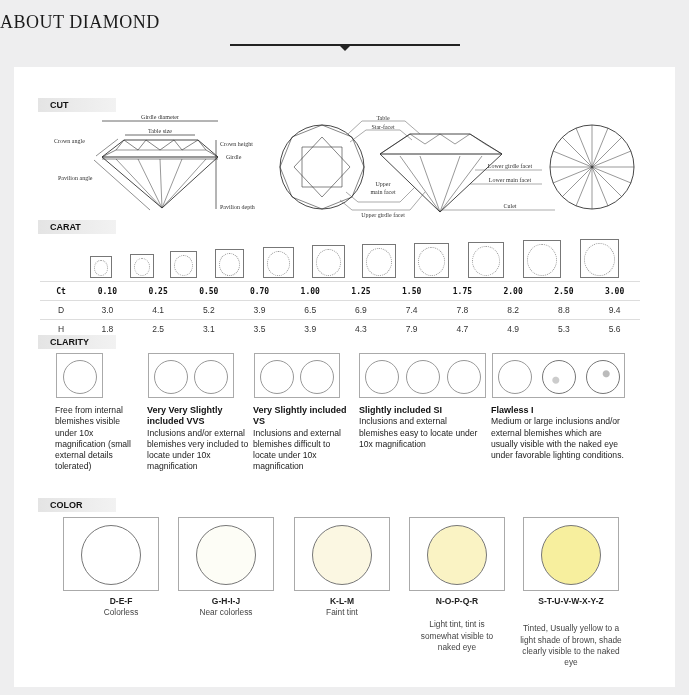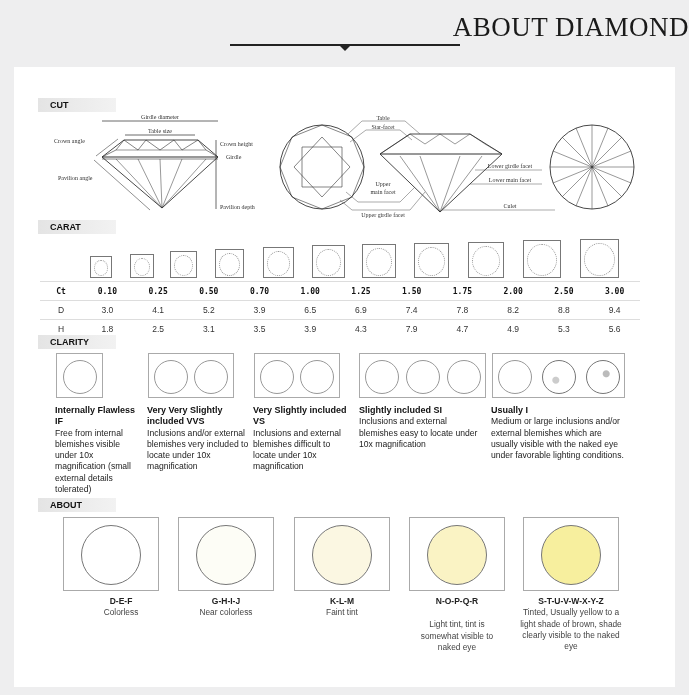--- a/index.html
+++ b/index.html
@@ -2,22 +2,22 @@
 <html><head>
 <meta charset="utf-8">
 <style>
   html, body { margin: 0; padding: 0; }
   body {
     width: 689px; height: 695px; background: #eeeeef; position: relative; overflow: hidden;
     font-family: "Liberation Sans", sans-serif; color: #222;
   }
   .hdr { position: absolute; top: 0; left: 0; width: 689px; height: 62px; }
   .hdr-title {
-    position: absolute; top: 12px; left: 0; width: 689px; text-align: right;
-    font-family: "Liberation Serif", serif; font-size: 27px; letter-spacing: 0.5px; color: #1a1a1a;
+    position: absolute; top: 12px; left: 0; width: 689px; text-align: left;
+    font-family: "Liberation Serif", serif; font-size: 18px; letter-spacing: 0.5px; color: #1a1a1a;
   }
   .hdr-line { position: absolute; top: 44px; left: 230px; width: 230px; height: 1.5px; background: #222; }
   .hdr-tri { position: absolute; top: 45px; left: 339px; width: 0; height: 0;
     border-left: 6px solid transparent; border-right: 6px solid transparent; border-top: 6px solid #222; }
 
   .card { position: absolute; top: 67px; left: 14px; width: 661px; height: 620px; background: #ffffff; }
 
   .sec-label {
     position: absolute; left: 38px; width: 78px; height: 14px; background: linear-gradient(90deg,#e4e4e4,#f2f2f2);
     font-size: 9px; font-weight: bold; line-height: 14px; padding-left: 12px; box-sizing: border-box; color: #111;
@@ -225,31 +225,31 @@
   <div style="position:absolute;left:46px;top:6px;width:32px;height:32px;border:1px solid #999;border-radius:50%"></div>
   <div style="position:absolute;left:87px;top:6px;width:32px;height:32px;border:1px solid #999;border-radius:50%"></div>
   </div>
 <div class="clar-box" style="left:492px;top:353px;width:133px;height:45px">
   <div style="position:absolute;left:5px;top:6px;width:32px;height:32px;border:1px solid #999;border-radius:50%"></div>
   <div style="position:absolute;left:49px;top:6px;width:32px;height:32px;border:1px solid #777;border-radius:50%;background:radial-gradient(circle at 40% 60%,#ccc 0 3px,transparent 4px)"></div>
   <div style="position:absolute;left:93px;top:6px;width:32px;height:32px;border:1px solid #777;border-radius:50%;background:radial-gradient(circle at 60% 40%,#bbb 0 3px,transparent 4px)"></div>
   </div>
 
 <div class="clar-text" style="left:55px;top:405px;width:88px">
-  <b>Internally Flawless IF</b><span>Free from internal blemishes visible under 10x magnification (small external details tolerated)</span></div>
+  <span>Free from internal blemishes visible under 10x magnification (small external details tolerated)</span></div>
 <div class="clar-text" style="left:147px;top:405px;width:102px">
   <b>Very Very Slightly included VVS</b><span>Inclusions and/or external blemishes very included to locate under 10x magnification</span></div>
 <div class="clar-text" style="left:253px;top:405px;width:100px">
   <b>Very Slightly included VS</b><span>Inclusions and external blemishes difficult to locate under 10x magnification</span></div>
 <div class="clar-text" style="left:359px;top:405px;width:125px">
   <b>Slightly included SI</b><span>Inclusions and external blemishes easy to locate under 10x magnification</span></div>
 <div class="clar-text" style="left:491px;top:405px;width:136px">
-  <b>Usually I</b><span>Medium or large inclusions and/or external blemishes which are usually visible with the naked eye under favorable lighting conditions.</span></div>
-
-<div class="sec-label" style="top:498px">ABOUT</div>
+  <b>Flawless I</b><span>Medium or large inclusions and/or external blemishes which are usually visible with the naked eye under favorable lighting conditions.</span></div>
+
+<div class="sec-label" style="top:498px">COLOR</div>
 
 <div class="col-box" style="left:63px">
   <div style="margin:7px auto;width:58px;height:58px;border:1px solid #777;border-radius:50%;background:#ffffff"></div>
   </div>
 <div class="col-box" style="left:178px">
   <div style="margin:7px auto;width:58px;height:58px;border:1px solid #777;border-radius:50%;background:#fdfdf6"></div>
   </div>
 <div class="col-box" style="left:294px">
   <div style="margin:7px auto;width:58px;height:58px;border:1px solid #777;border-radius:50%;background:#fbf7e2"></div>
   </div>
@@ -265,14 +265,14 @@
 <div class="col-text" style="left:161px">
   <b>G-H-I-J</b><span>Near colorless</span></div>
 <div class="col-text" style="left:277px">
   <b>K-L-M</b><span>Faint tint</span></div>
 <div class="col-text" style="left:392px;width:130px">
   <b>N-O-P-Q-R</b>
     <span style="display:block;width:90px;margin:12px auto">Light tint, tint is somewhat visible to naked eye</span>
   </div>
 <div class="col-text" style="left:506px;width:130px">
   <b>S-T-U-V-W-X-Y-Z</b>
-    <span style="display:block;width:108px;margin:0 auto">Tinted, Usually yellow to a light shade of brown, shade clearly visible to the naked eye</span>
+    <span style="display:block;width:108px;margin:16px auto">Tinted, Usually yellow to a light shade of brown, shade clearly visible to the naked eye</span>
   </div>
 
 </body></html>

